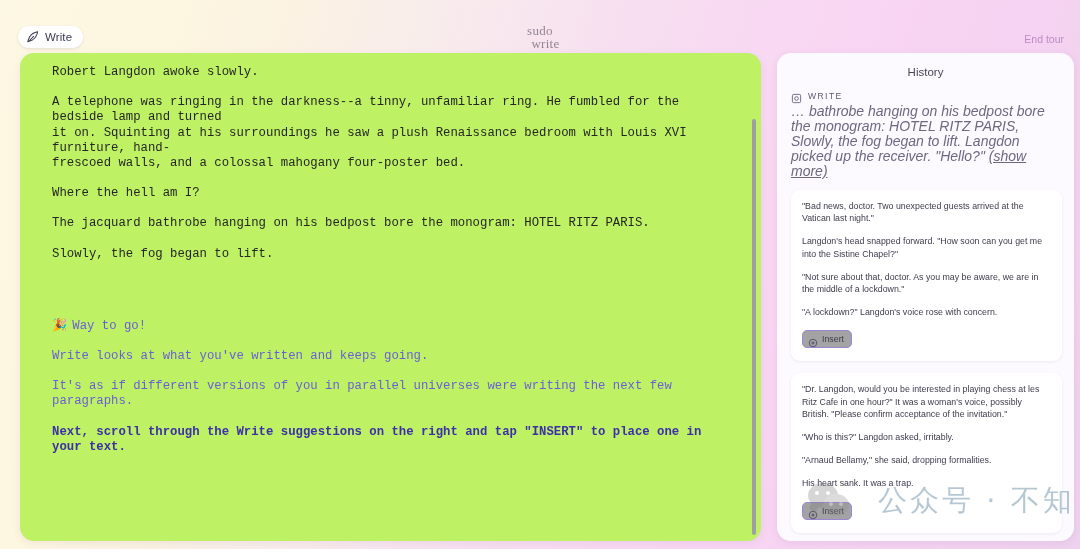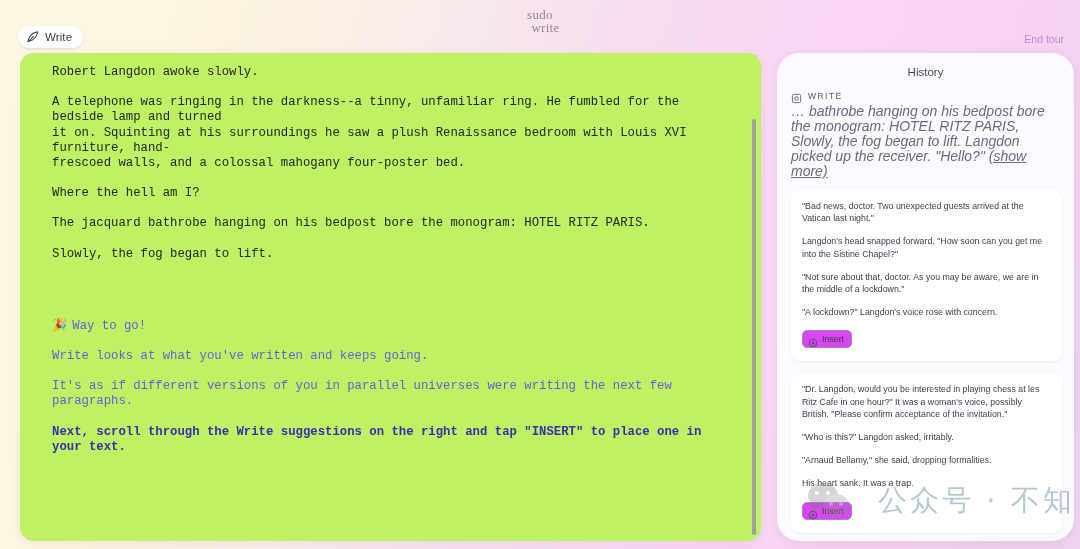--- a/index.html
+++ b/index.html
@@ -56,21 +56,21 @@
   }
   .write-pill .label {
     font-size: 11.5px;
     color: #3b3950;
     letter-spacing: .1px;
   }
 
   .logo {
     position: absolute;
     left: 50%;
-    top: 8px;
+    top: 24px;
     transform: translateX(-50%);
     text-align: center;
     font-family: "Liberation Serif", serif;
     line-height: 1.0;
     color: #6a5f70;
     opacity: .72;
   }
   .logo .l1 { font-size: 13px; display:block; letter-spacing:.3px; }
   .logo .l2 { font-size: 13px; display:block; margin-left: 11px; letter-spacing:.3px; }
 
@@ -136,21 +136,21 @@
   }
 
   
   .history-panel {
     position: absolute;
     left: 777px;
     top: 53px;
     width: 297px;
     height: 488px;
     background: #fcfaff;
-    border-radius: 22px;
+    border-radius: 14px;
     box-shadow: 0 2px 8px rgba(120,90,150,0.12);
     overflow: hidden;
   }
 
   .history-title {
     text-align: center;
     font-size: 11.5px;
     color: #4a4458;
     padding: 13px 0 8px 0;
   }
@@ -207,21 +207,21 @@
   }
   .suggestion-card p:last-of-type { margin-bottom: 12px; }
 
   .insert-btn {
     display: inline-flex;
     align-items: center;
     gap: 4px;
     border: 1px solid #9b86d6;
     border-radius: 5px;
     padding: 3px 7px 3px 5px;
-    background: #d946ef;
+    background: #a3a3a3;
     cursor: pointer;
   }
   .insert-btn .ins-icon {
     width: 10px; height: 10px;
     display: block;
     color: #4c4460;
     flex: none;
   }
   .insert-btn .ins-label {
     font-size: 8.8px;

